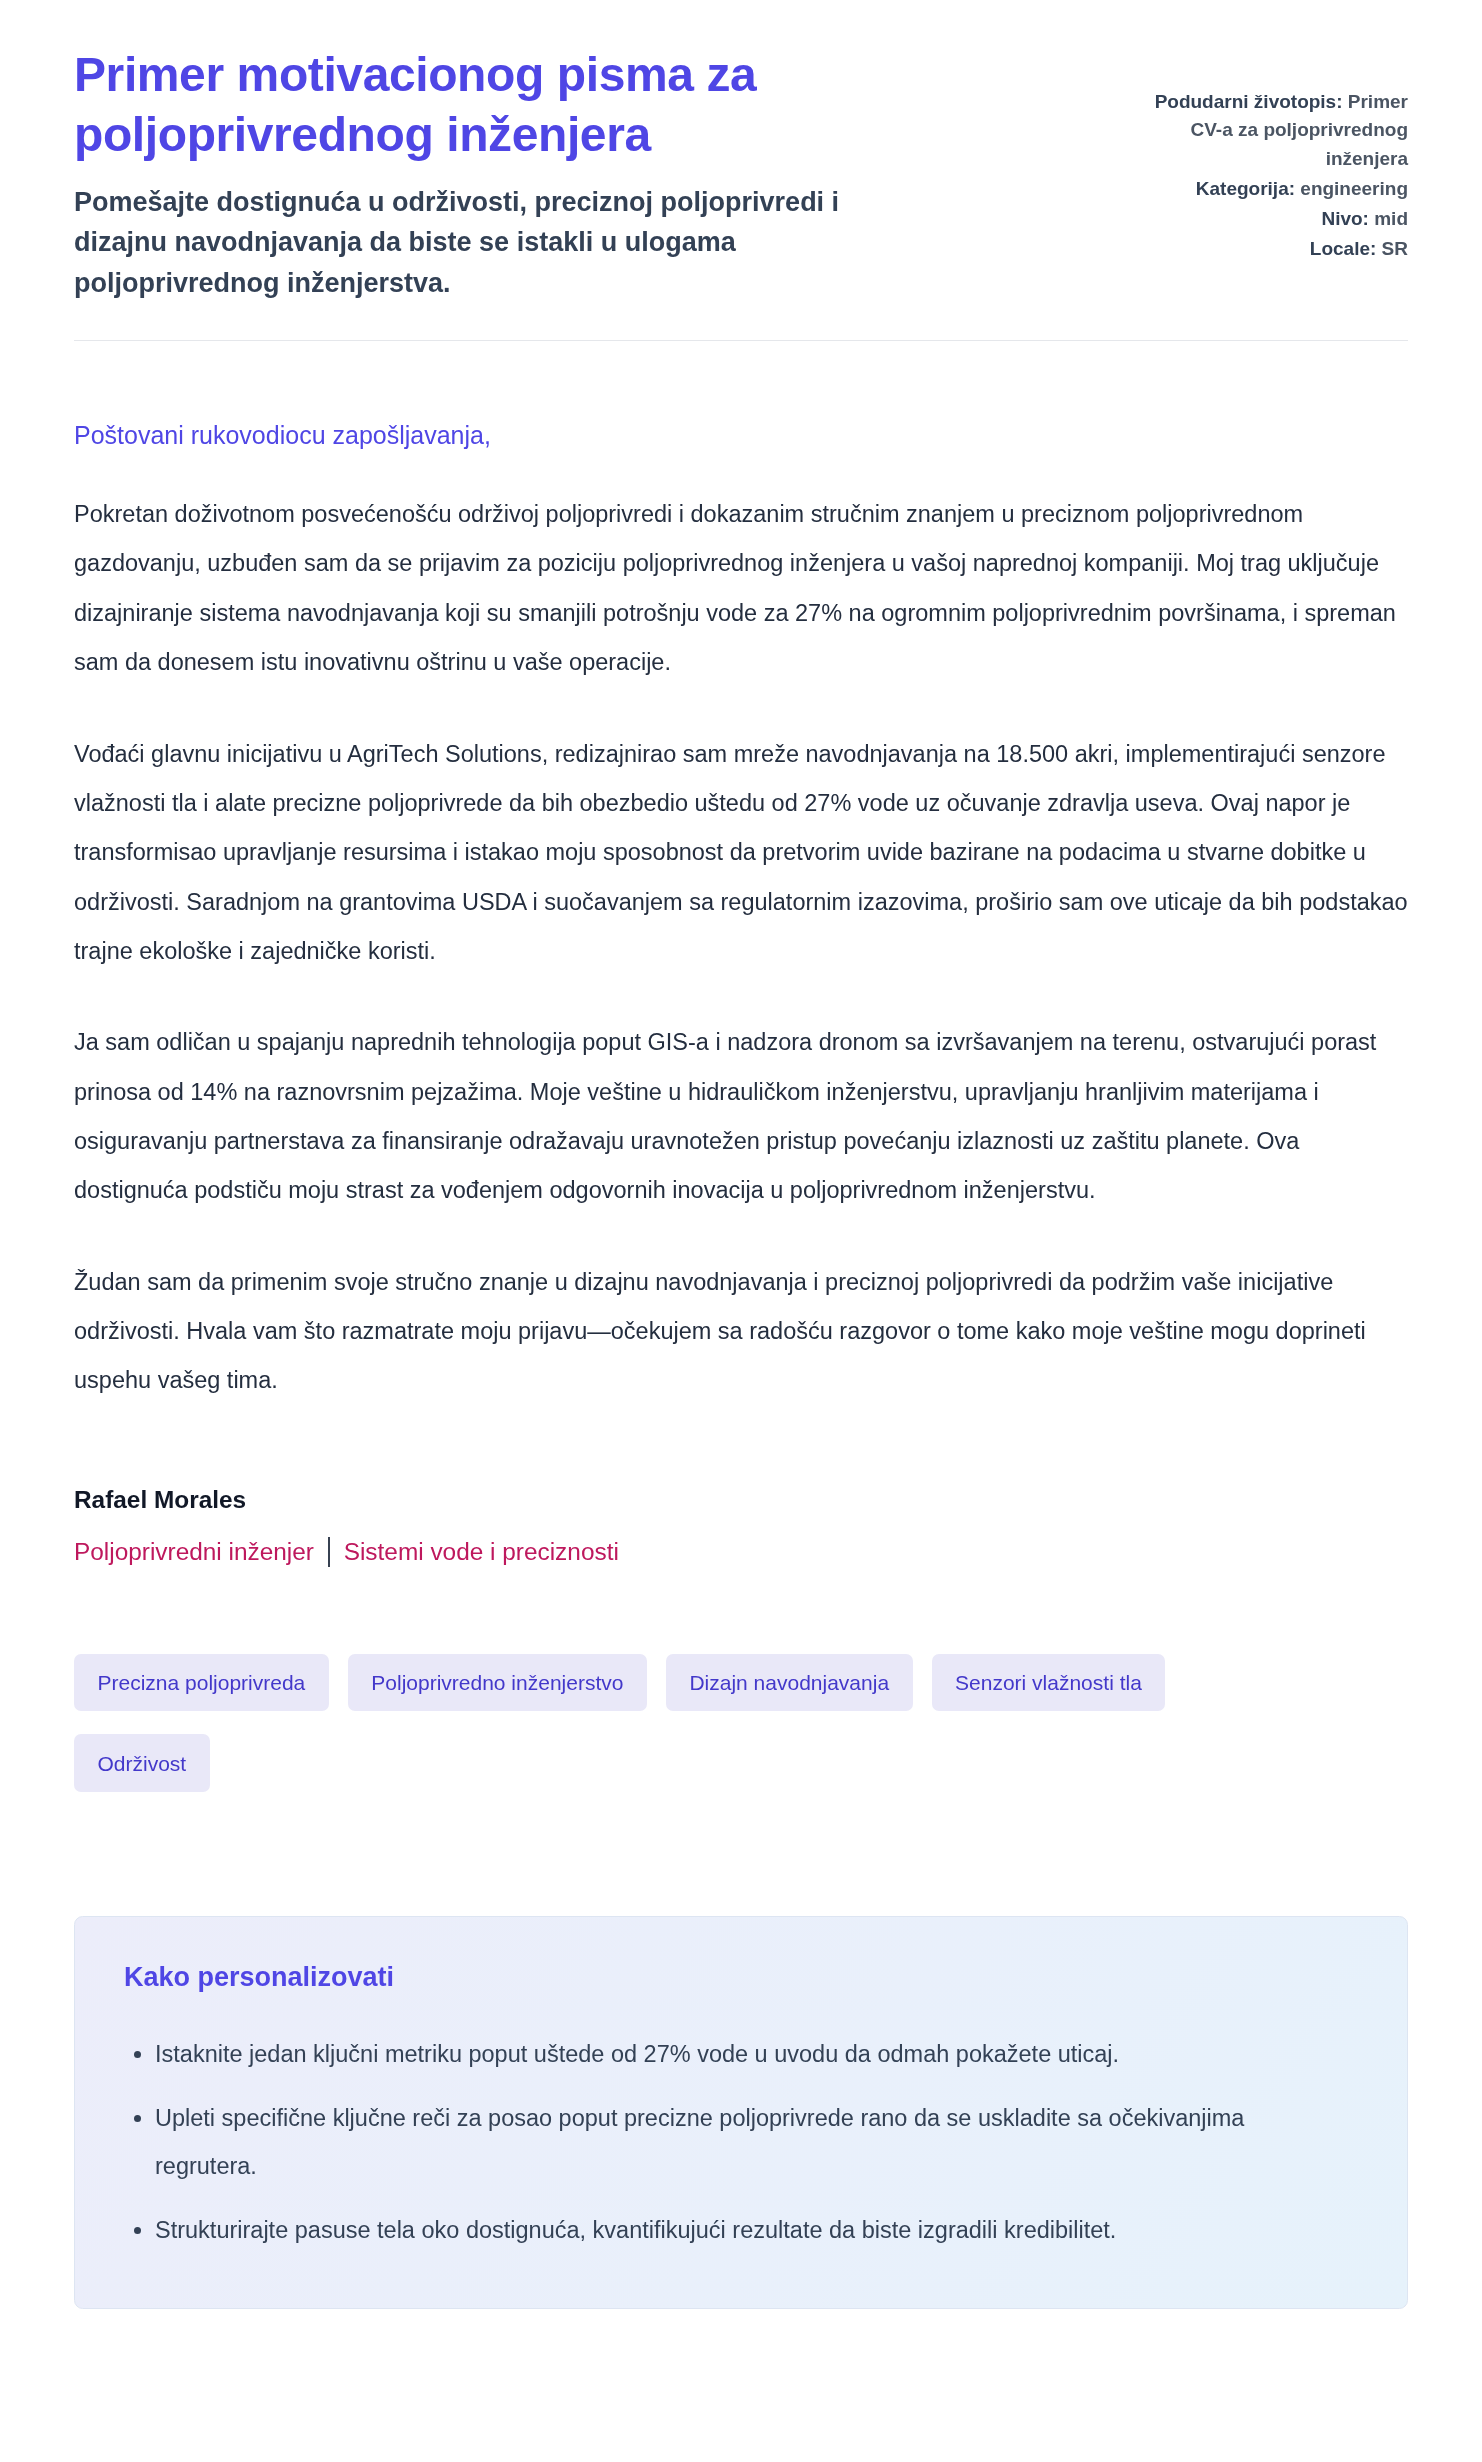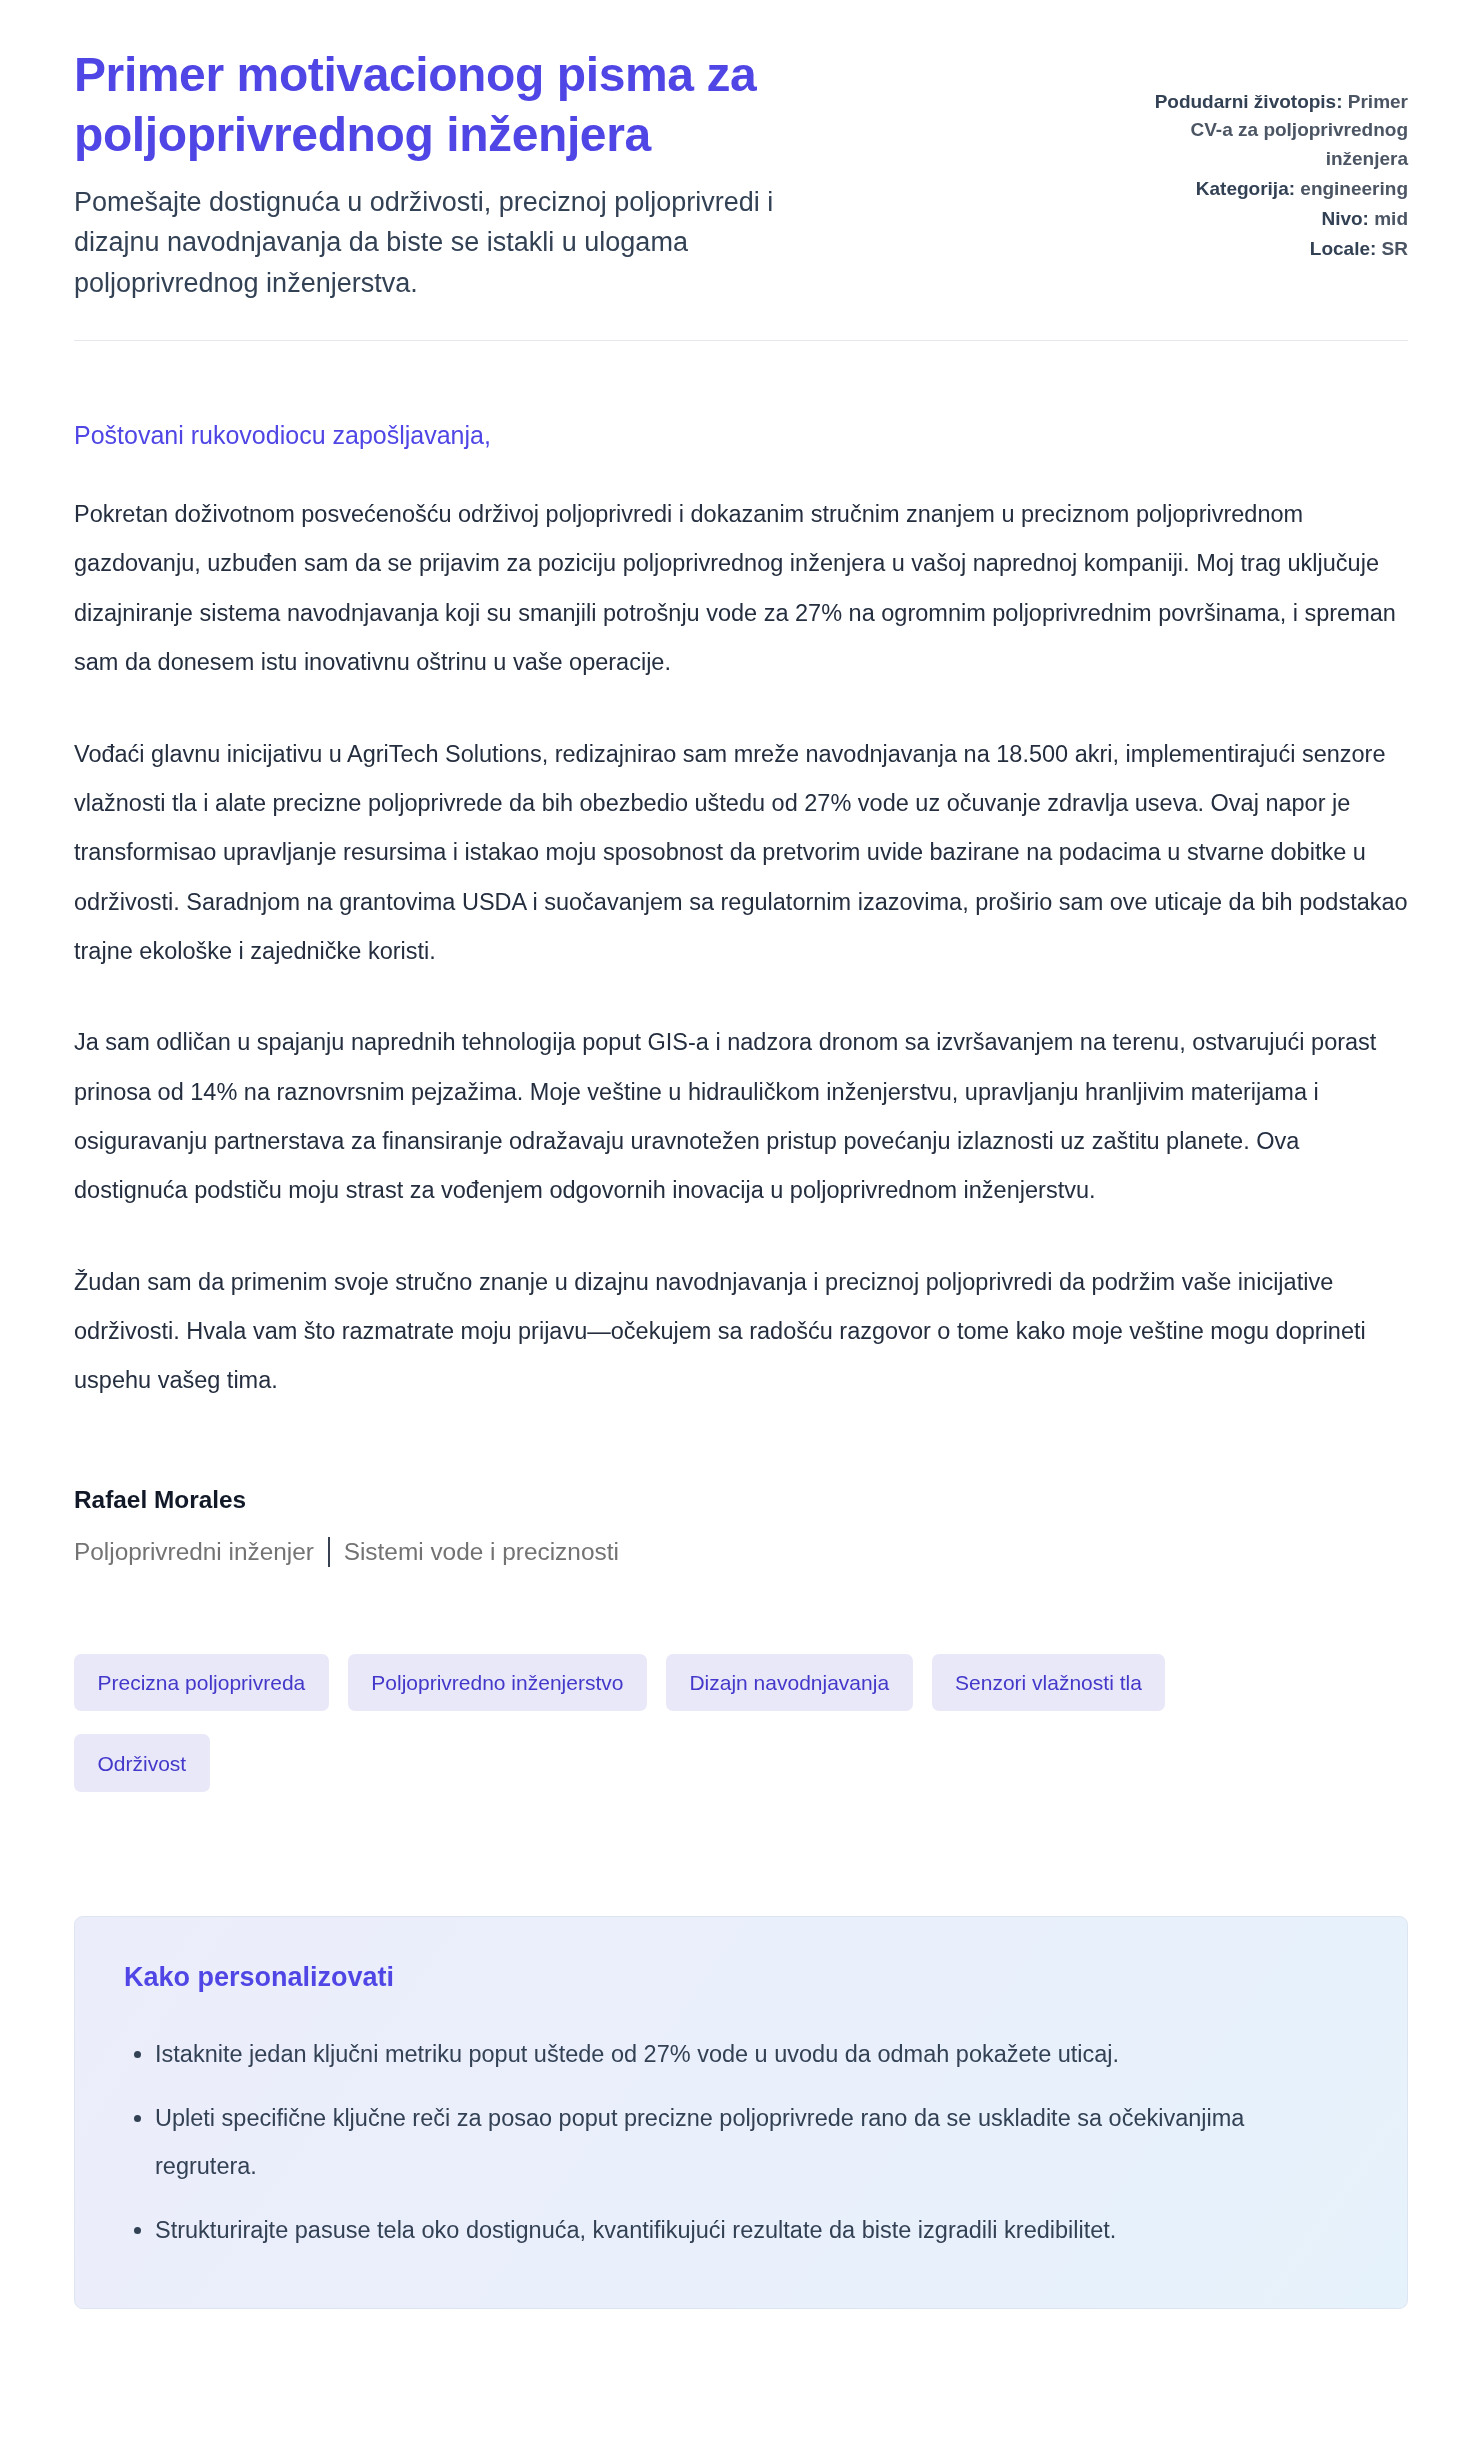--- a/index.html
+++ b/index.html
@@ -28,21 +28,21 @@
     line-height: 1.26;
     font-weight: 700;
     letter-spacing: -0.4px;
     max-width: 715px;
   }
   .doc-subtitle {
     margin-top: 15.7px;
     color: #334155;
     font-size: 27px;
     line-height: 1.5;
-    font-weight: 400;
+    font-weight: 700;
     max-width: 785px;
   }
   .header-meta {
     margin-top: 5.2px;
     width: 288px;
     flex-shrink: 0;
     text-align: right;
     font-size: 19px;
     line-height: 1.5;
     color: #4b5563;
@@ -77,21 +77,21 @@
   
   .signature { margin-top: 80px; }
   .sig-name {
     font-size: 24.4px;
     font-weight: 700;
     color: #111827;
   }
   .sig-role {
     margin-top: 23px;
     font-size: 24.4px;
-    color: #737373;
+    color: #be185d;
     display: flex;
     align-items: center;
   }
   .sig-divider {
     display: inline-block;
     width: 1.7px;
     height: 30px;
     background: #374151;
     margin: 0 14px;
   }

